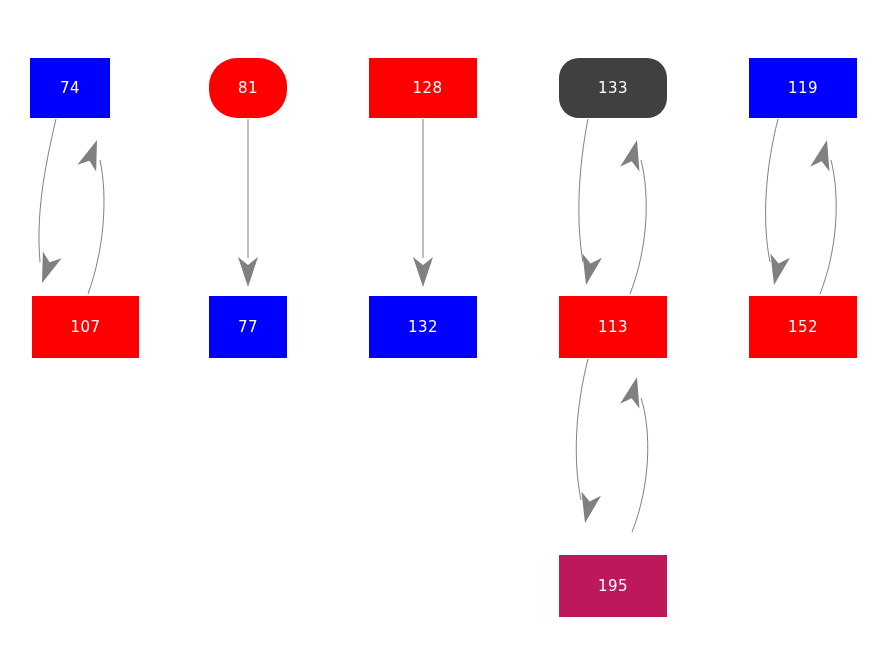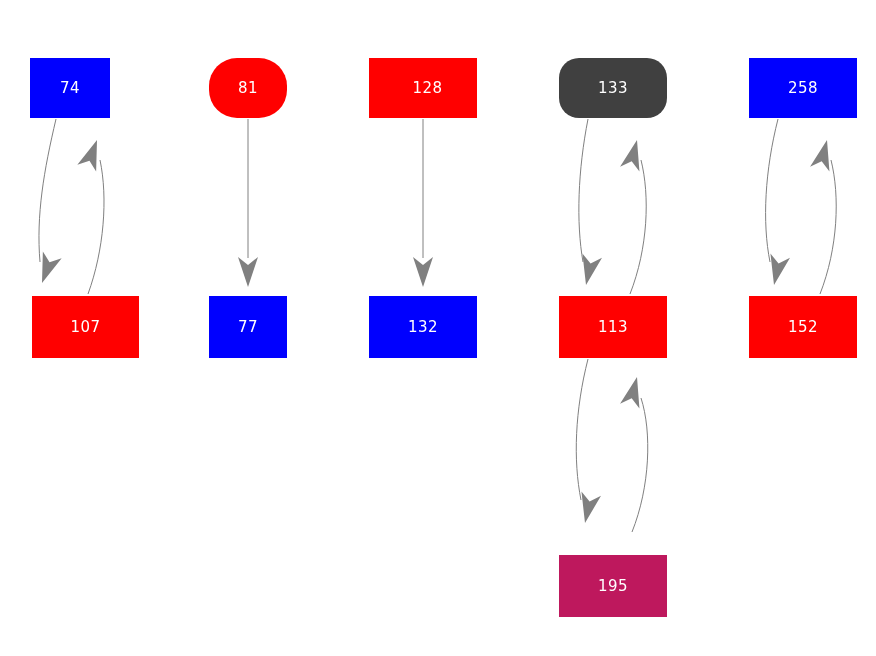--- a/index.html
+++ b/index.html
@@ -114,20 +114,20 @@
       <div class="node" style="left: 559px; top: 58px; width: 108px; height: 60px; background: #404040; border-radius: 20px;">
         <span class="node-label">133</span>
       </div>
       <div class="node" style="left: 559px; top: 296px; width: 108px; height: 62px; background: rgb(255, 0, 0);">
         <span class="node-label">113</span>
       </div>
       <div class="node" style="left: 559px; top: 555px; width: 108px; height: 62px; background: #be185d;">
         <span class="node-label">195</span>
       </div>
       <div class="node" style="left: 749px; top: 58px; width: 108px; height: 60px; background: rgb(0, 0, 255);">
-        <span class="node-label">258</span>
+        <span class="node-label">119</span>
       </div>
       <div class="node" style="left: 749px; top: 296px; width: 108px; height: 62px; background: rgb(255, 0, 0);">
         <span class="node-label">152</span>
       </div>
     </div>
 
 </div>
 
 </body></html>

